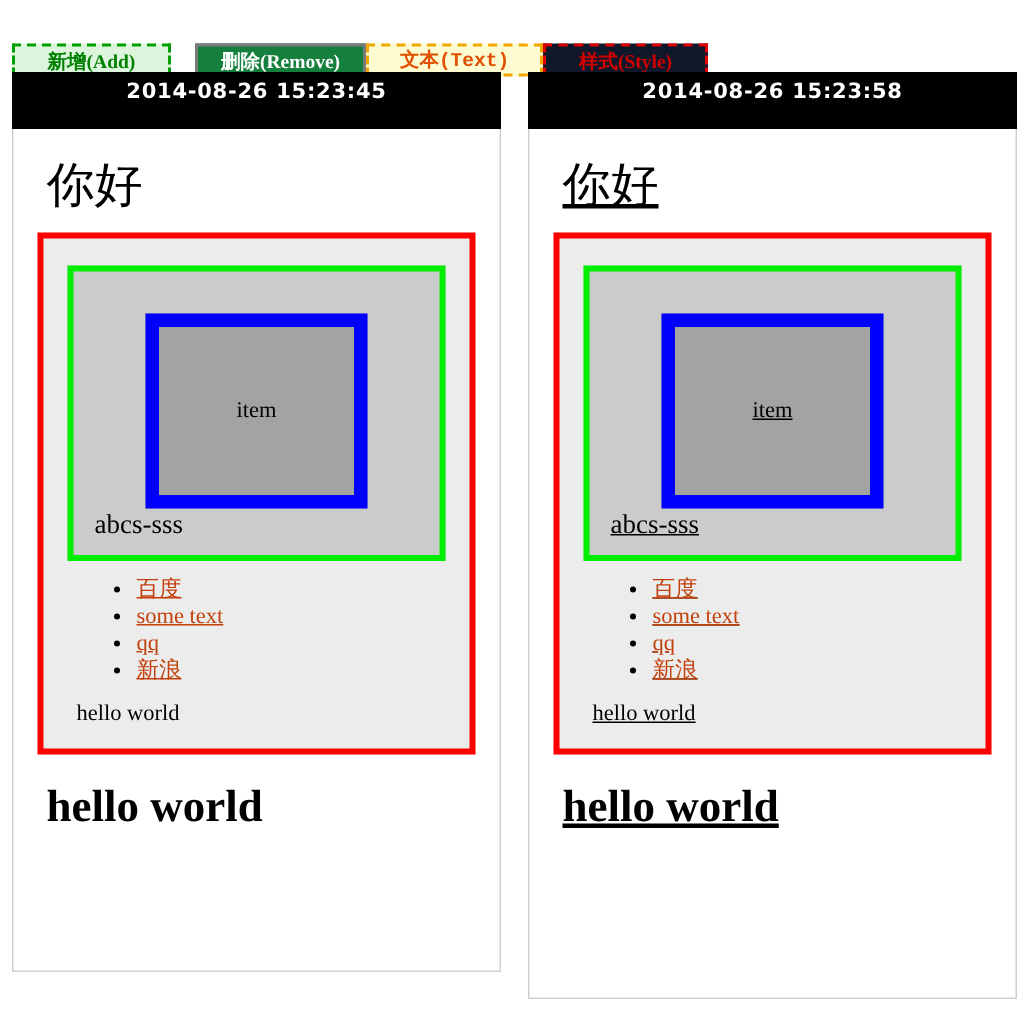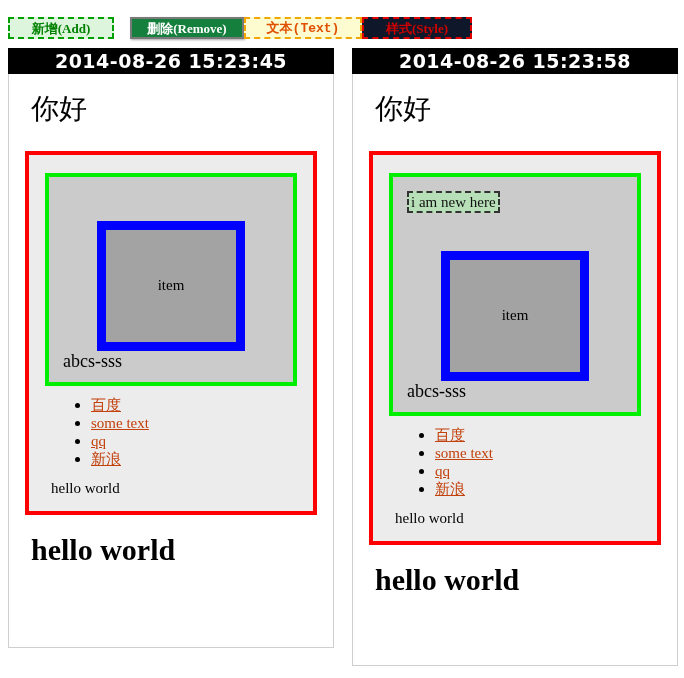--- a/index.html
+++ b/index.html
@@ -13,21 +13,21 @@
     height: 678px;
     font-family: "Liberation Serif", serif;
     position: relative;
     overflow: hidden;
   }
 
   
   #toolbar {
     position: absolute;
     left: 0;
-    top: 4px;
+    top: 16px;
     width: 655px;
     height: 44px;
   }
   .tool-btn {
     position: absolute;
     top: 13px;
     height: 22px;
     line-height: 20px;
     text-align: center;
     font-family: "Liberation Serif", serif;
@@ -70,44 +70,44 @@
   }
 
   
   .panel {
     position: absolute;
     background: #ffffff;
     border: 1px solid #cfcfcf;
     box-sizing: border-box;
   }
   #panel-left  { left: 8px;   top: 48px; width: 326px; height: 600px; }
-  #panel-right { left: 352px; top: 48px; width: 326px; height: 618px; }
+  #panel-right { left: 352px; top: 48px; width: 326px; height: 618px; text-decoration: underline; }
 
   .panel-header {
     background: #000000;
     color: #ffffff;
     font-family: "DejaVu Sans", sans-serif;
     font-weight: bold;
-    font-size: 19px;
+    font-size: 14px;
     text-align: center;
     line-height: 26px;
-    height: 26px;
+    height: 38px;
     letter-spacing: 0.5px;
     margin: -1px -1px 0 -1px;
   }
 
   .panel-body {
     padding: 0 16px;
   }
 
   .greeting {
     font-family: "Liberation Serif", serif;
-    font-size: 28px;
+    font-size: 32px;
     font-weight: normal;
-    margin: 20px 0 26px 6px;
+    margin: 20px 0 14px 6px;
     color: #000000;
     line-height: 1.1;
   }
 
   
   .red-box {
     border: 4px solid #ff0000;
     background: #ececec;
     padding: 18px 16px 14px 16px;
     box-sizing: border-box;
@@ -129,21 +129,21 @@
     padding: 1px 2px;
     margin: 0 0 8px 0;
     white-space: nowrap;
   }
   .blue-box {
     border: 9px solid #0000ff;
     background: #a3a3a3;
     box-sizing: border-box;
     width: 148px;
     height: 130px;
-    margin: 30px auto 0 auto;
+    margin: 14px auto 0 auto;
     display: flex;
     align-items: center;
     justify-content: center;
   }
   .item-label {
     font-family: "Liberation Serif", serif;
     font-size: 15px;
     color: #000000;
   }
   .abcs-label {
@@ -224,21 +224,20 @@
   </div>
 </div>
 
 <div class="panel" id="panel-right">
   <div class="panel-header">2014-08-26 15:23:58</div>
   <div class="panel-body">
     <div class="greeting">你好</div>
 
     <div class="red-box">
       <div class="green-box">
-        <div class="new-node">i am new here</div>
         <div class="blue-box">
           <span class="item-label">item</span>
         </div>
         <div class="abcs-label">abcs-sss</div>
       </div>
 
       <ul class="link-list">
         <li><a href="#">百度</a></li>
         <li><a href="#">some text</a></li>
         <li><a href="#">qq</a></li>

